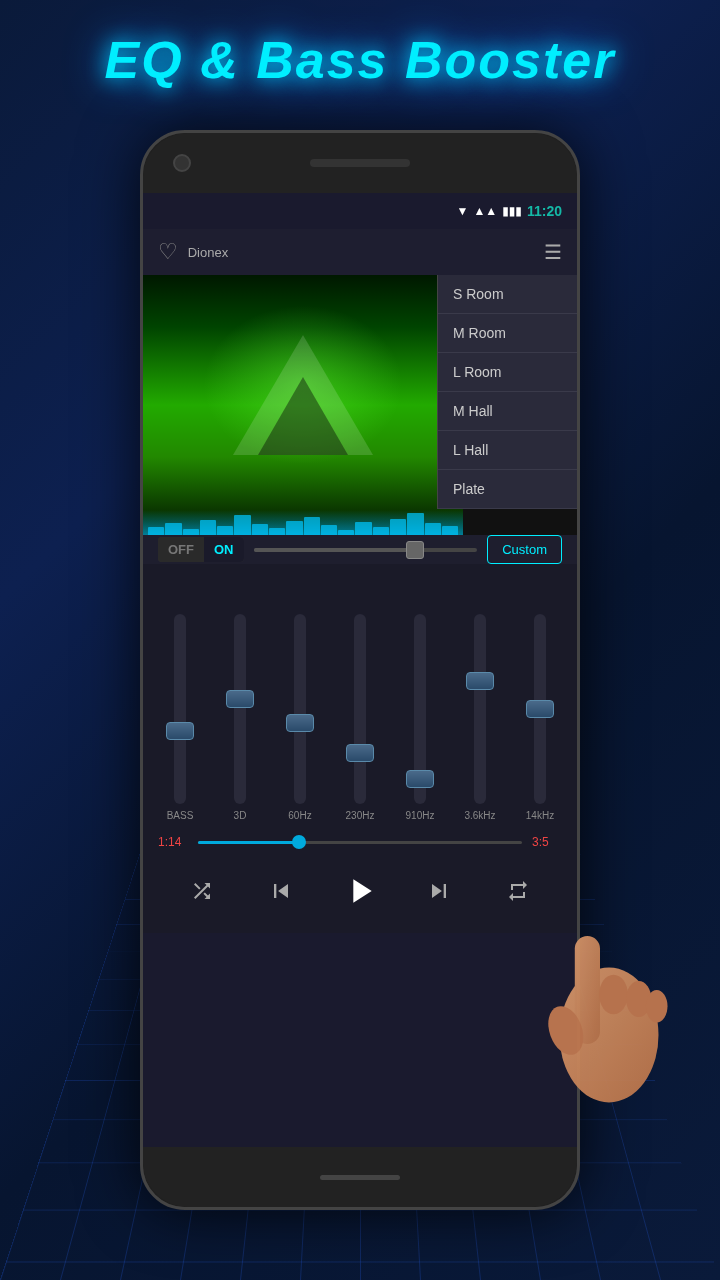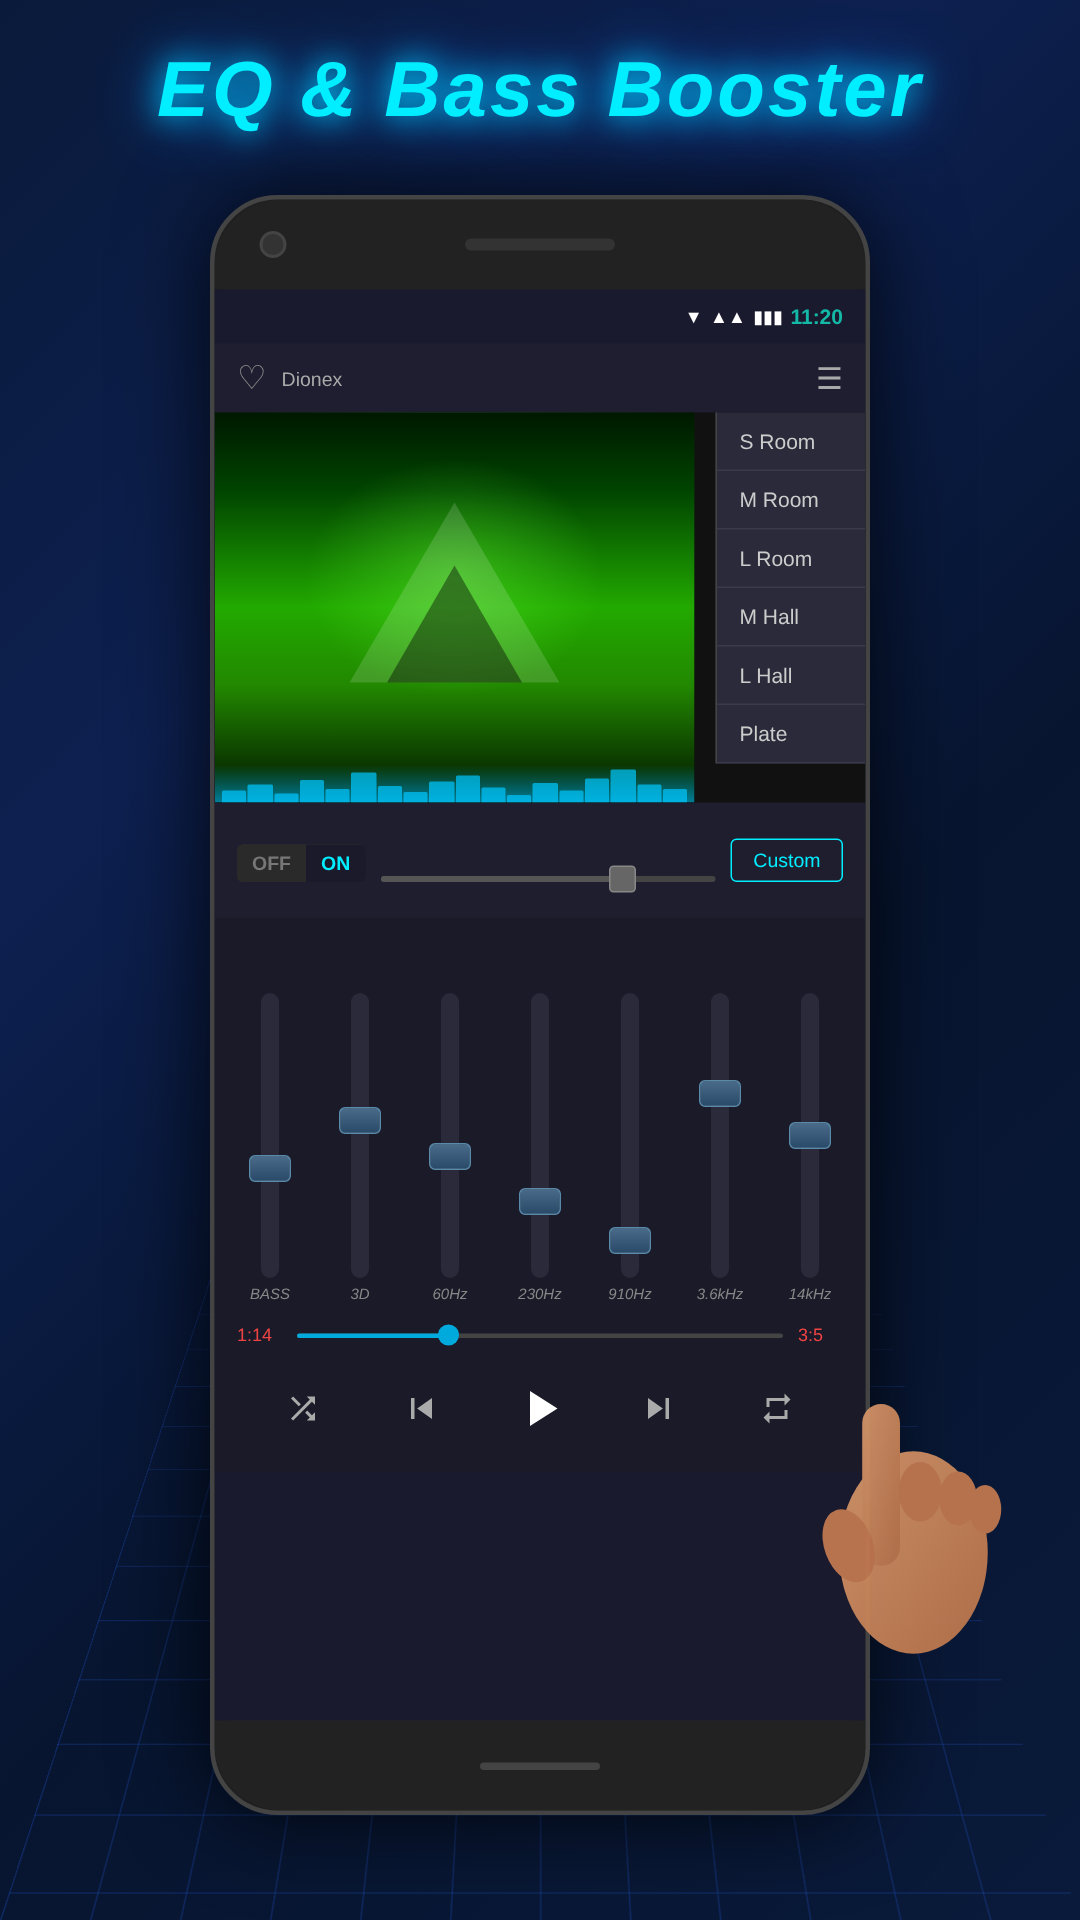--- a/index.html
+++ b/index.html
@@ -211,38 +211,38 @@
       flex: 1;
       background: rgba(0,200,255,0.7);
       border-radius: 1px 1px 0 0;
     }
 
     
     .dropdown-menu {
       position: absolute;
       right: 0;
       top: 0;
-      width: 100px;
+      width: 140px;
       background: #2a2a3a;
       border-left: 1px solid #444;
     }
     .dropdown-item {
       padding: 11px 15px;
       color: #ccc;
       font-size: 14px;
       border-bottom: 1px solid #3a3a4a;
       cursor: pointer;
     }
 
     
     .eq-controls {
       background: #1e1e2e;
-      padding: 24px 15px;
-      display: flex;
-      align-items: flex-end;
+      padding: 0 15px;
+      display: flex;
+      align-items: center;
       gap: 10px;
     }
     .toggle-btn {
       display: flex;
       background: #333;
       border-radius: 4px;
       overflow: hidden;
       font-size: 13px;
       font-weight: bold;
     }
@@ -328,21 +328,20 @@
       border: 1px solid #5a8aaa;
       position: absolute;
     }
 
     
     .eq-band-labels {
       background: #1a1a28;
       display: flex;
       padding: 6px 10px;
       gap: 6px;
-      font-style: italic;
     }
     .eq-band-label {
       flex: 1;
       text-align: center;
       font-size: 10px;
       color: #888;
     }
 
     
     .progress-area {

